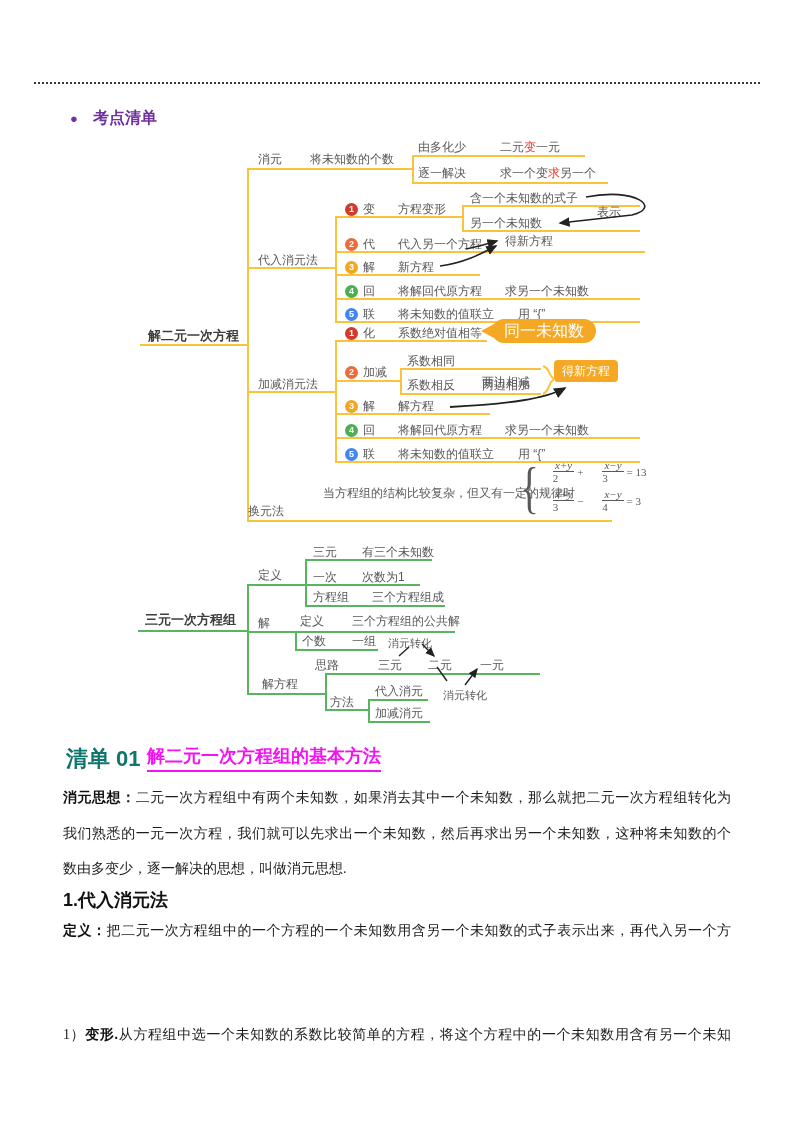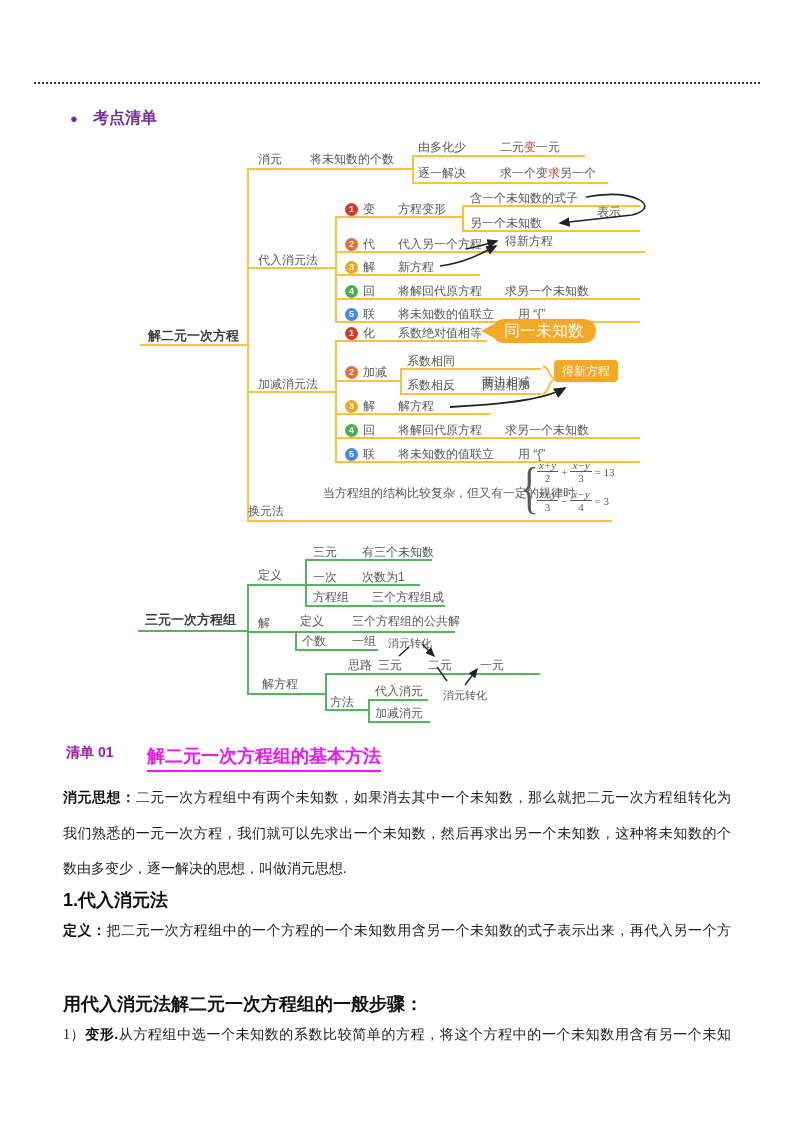--- a/index.html
+++ b/index.html
@@ -26,30 +26,30 @@
   .tail{position:absolute;width:0;height:0;border-top:7px solid transparent;
         border-bottom:7px solid transparent;border-right:13px solid #f5a824;}
   .badge{position:absolute;background:#f5a824;color:#fff;font-size:12px;line-height:12px;
          padding:5px 8px;border-radius:4px;white-space:nowrap;}
   
   .brace{position:absolute;font-family:"Liberation Serif",serif;font-weight:100;
          color:#595959;font-size:56px;transform:scaleX(.7);}
   .eqrow{position:absolute;color:#595959;font-family:"Liberation Serif",serif;
          font-size:11px;white-space:nowrap;display:flex;align-items:center;}
   .frac{display:inline-block;text-align:center;vertical-align:middle;}
-  .frac .nu{display:block;border-bottom:1px solid #595959;padding:0 2px;line-height:12px;font-style:italic;}
+  .frac .nu{display:block;border-bottom:1px solid #595959;padding:0 2px;line-height:12px;font-style:italic;margin-left:16px;}
   .frac .de{display:block;line-height:12px;}
   .op{margin:0 3px;}
   
   .title{position:absolute;left:0;top:48px;width:793px;text-align:center;color:#ee130c;
          font-family:"Liberation Serif",serif;font-weight:bold;font-size:17px;}
   .rule{position:absolute;left:34px;top:82px;width:726px;border-top:2px dotted #3a3a3a;}
   .secbullet{position:absolute;color:#7030a0;font-size:13px;}
   .seclabel{position:absolute;color:#7030a0;font-weight:bold;font-size:16px;}
-  .h1num{position:absolute;font-size:14px;font-weight:bold;color:#a21caf;}
+  .h1num{position:absolute;font-size:22px;font-weight:bold;color:#0f766e;}
   .h1t{position:absolute;font-size:18px;font-weight:bold;color:#f412f4;
        border-bottom:2px solid #f412f4;padding-bottom:2px;}
   .bt{position:absolute;left:63px;width:668px;font-family:"Liberation Serif",serif;
       font-size:14px;color:#1c1c1c;white-space:nowrap;}
   .bt.just{text-align:justify;text-align-last:justify;}
   .bt b{font-family:"Liberation Sans",sans-serif;color:#111;}
   .hsans{position:absolute;left:63px;font-size:18px;font-weight:bold;color:#111;
          font-family:"Liberation Sans",sans-serif;white-space:nowrap;}
   .footer{position:absolute;left:0;top:1050px;width:793px;text-align:center;
           font-family:"Liberation Serif",serif;font-size:12px;color:#333;letter-spacing:3px;}
@@ -201,21 +201,21 @@
   <div class="n" style="left:362px;top:570px">次数为1</div>
   <div class="n" style="left:313px;top:590px">方程组</div>
   <div class="n" style="left:372px;top:590px">三个方程组成</div>
   <div class="n" style="left:258px;top:616px">解</div>
   <div class="n" style="left:300px;top:614px">定义</div>
   <div class="n" style="left:352px;top:614px">三个方程组的公共解</div>
   <div class="n" style="left:302px;top:634px">个数</div>
   <div class="n" style="left:352px;top:634px">一组</div>
   <div class="anno" style="left:388px;top:636px">消元转化</div>
   <div class="n" style="left:262px;top:677px">解方程</div>
-  <div class="n" style="left:348px;top:658px">思路</div>
+  <div class="n" style="left:315px;top:658px">思路</div>
   <div class="n" style="left:378px;top:658px">三元</div>
   <div class="n" style="left:428px;top:658px">二元</div>
   <div class="n" style="left:480px;top:658px">一元</div>
   <div class="anno" style="left:443px;top:688px">消元转化</div>
   <div class="n" style="left:330px;top:695px">方法</div>
   <div class="n" style="left:375px;top:684px">代入消元</div>
   <div class="n" style="left:375px;top:706px">加减消元</div>
 
   <svg class="overlay" width="793" height="1122" viewBox="0 0 793 1122">
     <defs>
@@ -238,17 +238,16 @@
   <div class="h1t" style="top:744px;left:147px">解二元一次方程组的基本方法</div>
 
   <div class="bt just" style="top:789px"><b>消元思想：</b><span>二元一次方程组中有两个未知数，如果消去其中一个未知数，那么就把二元一次方程组转化为</span></div>
   <div class="bt just" style="top:825px"><span>我们熟悉的一元一次方程，我们就可以先求出一个未知数，然后再求出另一个未知数，这种将未知数的个</span></div>
   <div class="bt" style="top:860px"><span>数由多变少，逐一解决的思想，叫做消元思想.</span></div>
 
   <div class="hsans" style="top:888px">1.代入消元法</div>
 
   <div class="bt just" style="top:922px"><b>定义：</b><span>把二元一次方程组中的一个方程的一个未知数用含另一个未知数的式子表示出来，再代入另一个方</span></div>
 
-  <div class="hsans" style="top:992px">用代入消元法解二元一次方程组的一般步骤：</div>
 
   <div class="bt just" style="top:1026px"><span>1）</span><b>变形.</b><span>从方程组中选一个未知数的系数比较简单的方程，将这个方程中的一个未知数用含有另一个未知</span></div>
 
 </div>
 
 </body></html>

